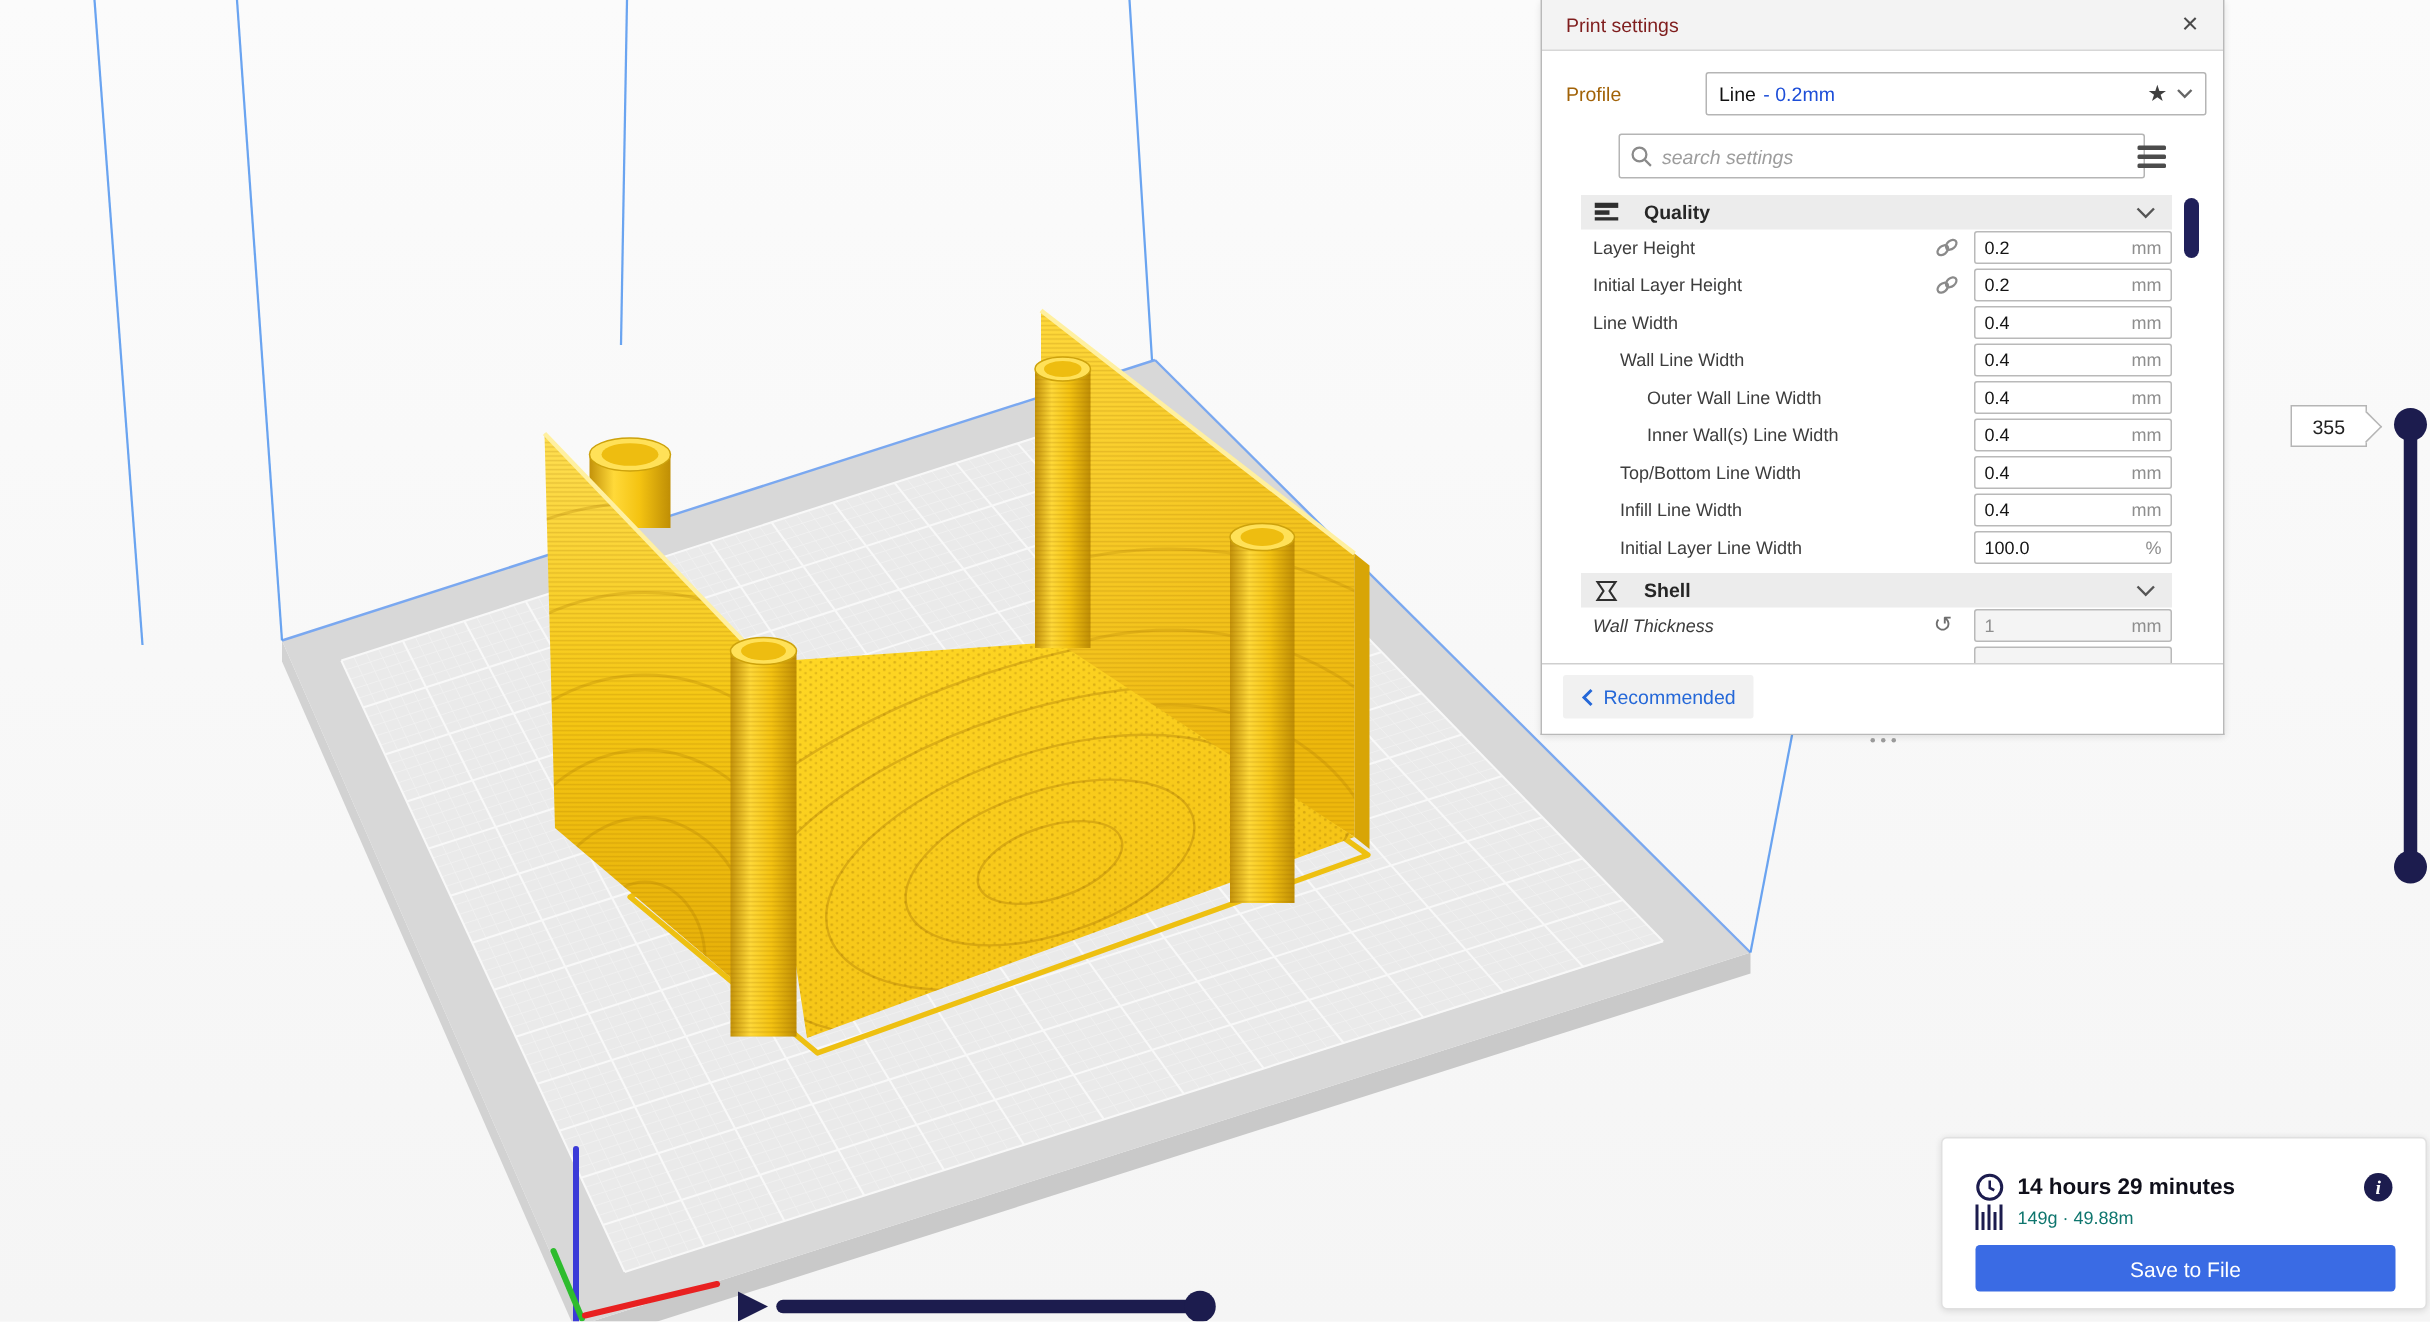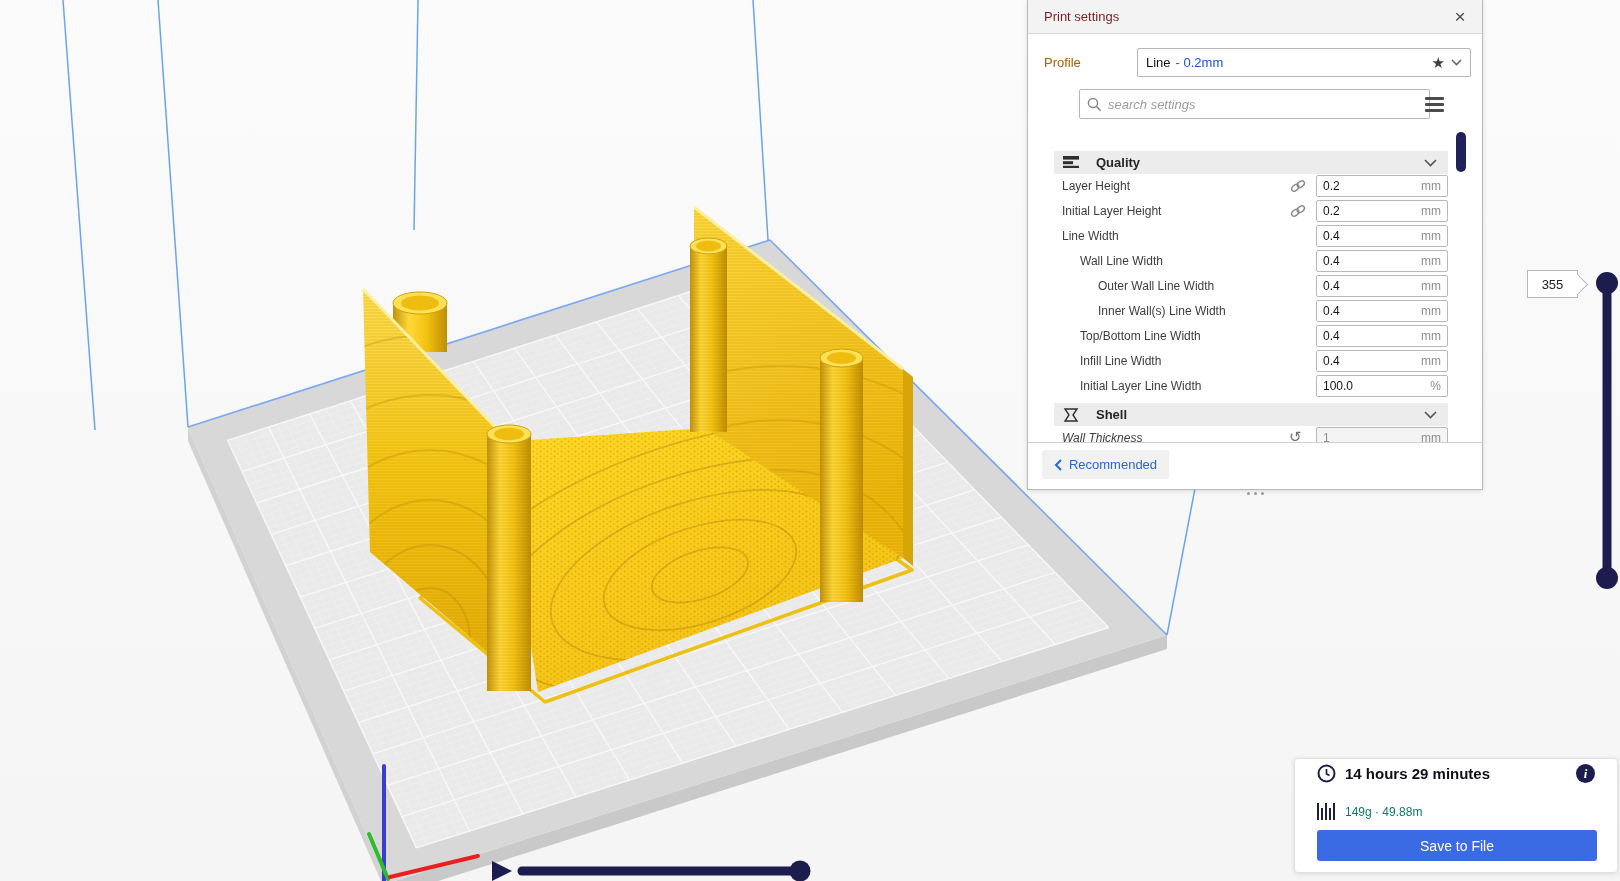--- a/index.html
+++ b/index.html
@@ -27,21 +27,21 @@
   #star-icon { font-size:15px; color:#3f3f3f; line-height:1; }
   #search-box { left:27px; top:89px; width:351px; height:30px; border:1px solid #b5b5b5;
     border-radius:2px; background:#fff; display:flex; align-items:center; padding:0 7px;margin-left:24px; }
   #search-input { border:none; outline:none; flex:1; font-size:13px; margin-left:6px;
     font-family:"Liberation Sans", sans-serif; color:#333; background:transparent; }
   #search-input::placeholder { font-style:italic; color:#9d9d9d; }
   #menu-icon { left:397px; top:97px; width:19px; height:15px; display:flex;
     flex-direction:column; justify-content:space-between; cursor:pointer; }
   #menu-icon div { height:2.6px; background:#4c4c4c; border-radius:1px; }
 
-  #settings-list { position:absolute; left:0; top:126px; width:449px; height:316px; overflow:hidden;margin-top:21px; }
+  #settings-list { position:absolute; left:0; top:126px; width:449px; height:316px; overflow:hidden; }
   .cat-strip { margin:4px 0 0 26px; width:394px; height:23px; background:#ececec;
     display:flex; align-items:center; cursor:pointer; }
   .cat-icon { width:16px; height:14px; margin-left:9px; }
   .cat-label { margin-left:17px; font-size:13px; font-weight:bold; color:#262626; }
   .cat-chev { margin-left:auto; margin-right:11px; }
   .srow { position:relative; height:25px; }
   .slabel { position:absolute; top:5px; font-size:12px; color:#3d3d3d; white-space:nowrap; }
   .ind0 .slabel { left:34px; } .ind1 .slabel { left:52px; } .ind2 .slabel { left:70px; }
   .italic .slabel { font-style:italic; }
   .row-icon { position:absolute; left:261px; top:3px; width:18px; height:18px; color:#8a8a8a; }
@@ -68,21 +68,21 @@
     background:#fff; border:1px solid #b5b5b5; display:flex; align-items:center;
     justify-content:center; font-size:13px; color:#222; }
   #layer-label::after { content:""; position:absolute; right:-8px; top:6px; width:14px; height:14px;
     background:#fff; border-top:1px solid #b5b5b5; border-right:1px solid #b5b5b5;
     transform:rotate(45deg); }
 
   
   #job-card { position:absolute; left:1294px; top:758px; width:324px; height:115px;
     background:#fff; border:1px solid #e0e0e0; border-radius:4px;
     box-shadow:0 1px 5px rgba(0,0,0,.12); }
-  #job-time-row { position:absolute; left:22px; top:4px; right:22px; height:20px;
+  #job-time-row { position:absolute; left:22px; top:22px; right:22px; height:20px;
     display:flex; align-items:center; }
   #print-time { margin-left:9px; font-size:15px; font-weight:bold; color:#0f0f1a; }
   #info-icon { margin-left:auto; width:19px; height:19px; border-radius:50%; background:#1c1c4e;
     color:#fff; font-family:"Liberation Serif", serif; font-style:italic; font-weight:bold;
     font-size:13px; text-align:center; line-height:19px; cursor:pointer; }
   #job-mat-row { position:absolute; left:22px; top:44px; display:flex; align-items:center; }
   #material-usage { margin-left:10px; font-size:12px; color:#0f766e; }
   #save-btn { position:absolute; left:22px; top:71px; width:280px; height:31px;
     background:#3a6be4; border:none; border-radius:3px; color:#fff; font-size:14px;
     cursor:pointer; font-family:"Liberation Sans", sans-serif; }

